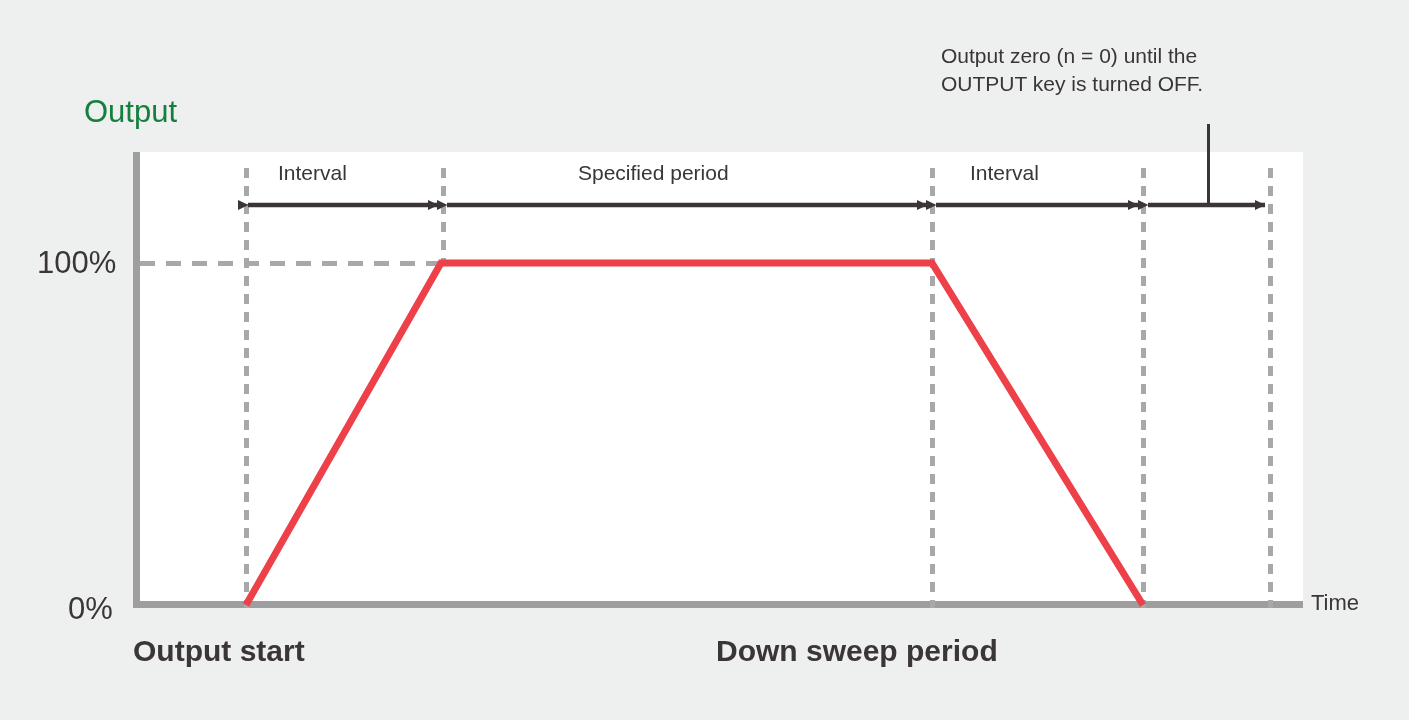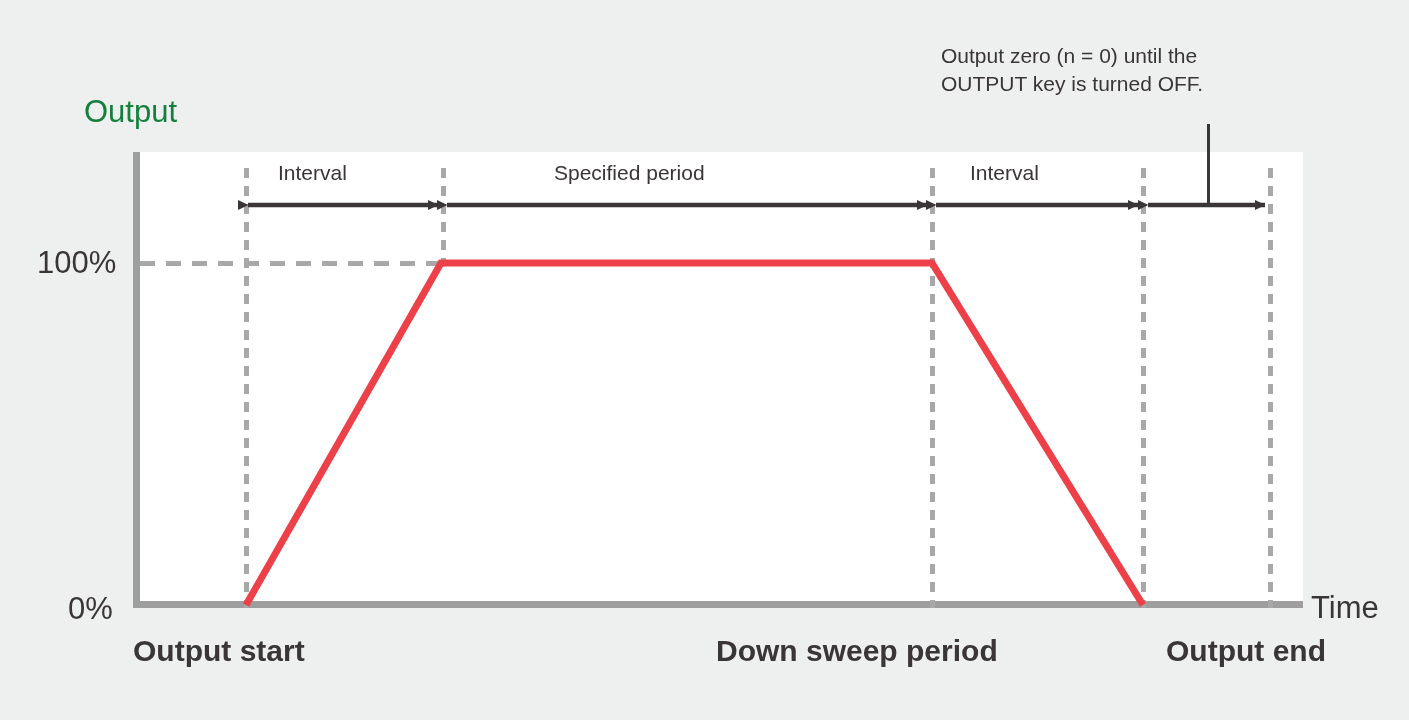--- a/index.html
+++ b/index.html
@@ -17,21 +17,21 @@
   .plotbg{left:140px;top:152px;width:1163px;height:456px;background:#ffffff;}
 
   .axis-y{left:133px;top:152px;width:7px;height:456px;background:#9e9e9e;}
   .axis-x{left:133px;top:601px;width:1170px;height:7px;background:#9e9e9e;}
 
   .lbl{white-space:nowrap;line-height:1;}
 
   .y-title{left:84px;top:96px;font-size:31px;color:#15803d;}
   .y-100{left:25px;top:247px;font-size:31px;color:#3a3536;margin-left:12px;}
   .y-0{left:68px;top:593px;font-size:31px;color:#3a3536;}
-  .x-title{left:1311px;top:592px;font-size:31px;color:#3a3536;}
+  .x-title{left:1311px;top:592px;font-size:22px;color:#3a3536;}
 
   .vguide{width:5px;background-image:linear-gradient(#a8a8a8 55%,rgba(0,0,0,0) 0);
           background-size:5px 18px;background-repeat:repeat-y;}
 
   .hguide{left:140px;top:261px;height:5px;width:300px;
           background-image:linear-gradient(to right,#a8a8a8 58%,rgba(0,0,0,0) 0);
           background-size:26px 5px;background-repeat:repeat-x;}
 
   .bottom-lbl{font-size:30px;font-weight:bold;color:#3a3536;top:636px;}
 
@@ -79,26 +79,25 @@
       <line x1="1148" y1="205" x2="1265" y2="205"></line>
     </g>
   </svg>
 
   <div class="lbl y-title">Output</div>
   <div class="lbl y-100">100%</div>
   <div class="lbl y-0">0%</div>
   <div class="lbl x-title">Time</div>
 
   <div class="lbl seg-lbl" style="left:278px;">Interval</div>
-  <div class="lbl seg-lbl" style="left:554px;text-align:center;">Specified period</div>
+  <div class="lbl seg-lbl" style="left:578px;text-align:center;">Specified period</div>
   <div class="lbl seg-lbl" style="left:970px;">Interval</div>
 
   <div class="lbl bottom-lbl" style="left:133px;">Output start</div>
   <div class="lbl bottom-lbl" style="left:716px;">Down sweep period</div>
-  <div class="lbl bottom-lbl" style="left:1166px;">Output end</div>
 
   <div class="note">
     <div>Output zero (n = 0) until the</div>
     <div>OUTPUT key is turned OFF.</div>
   </div>
   <div class="leader"></div>
 
 </div>
 
 </body></html>

